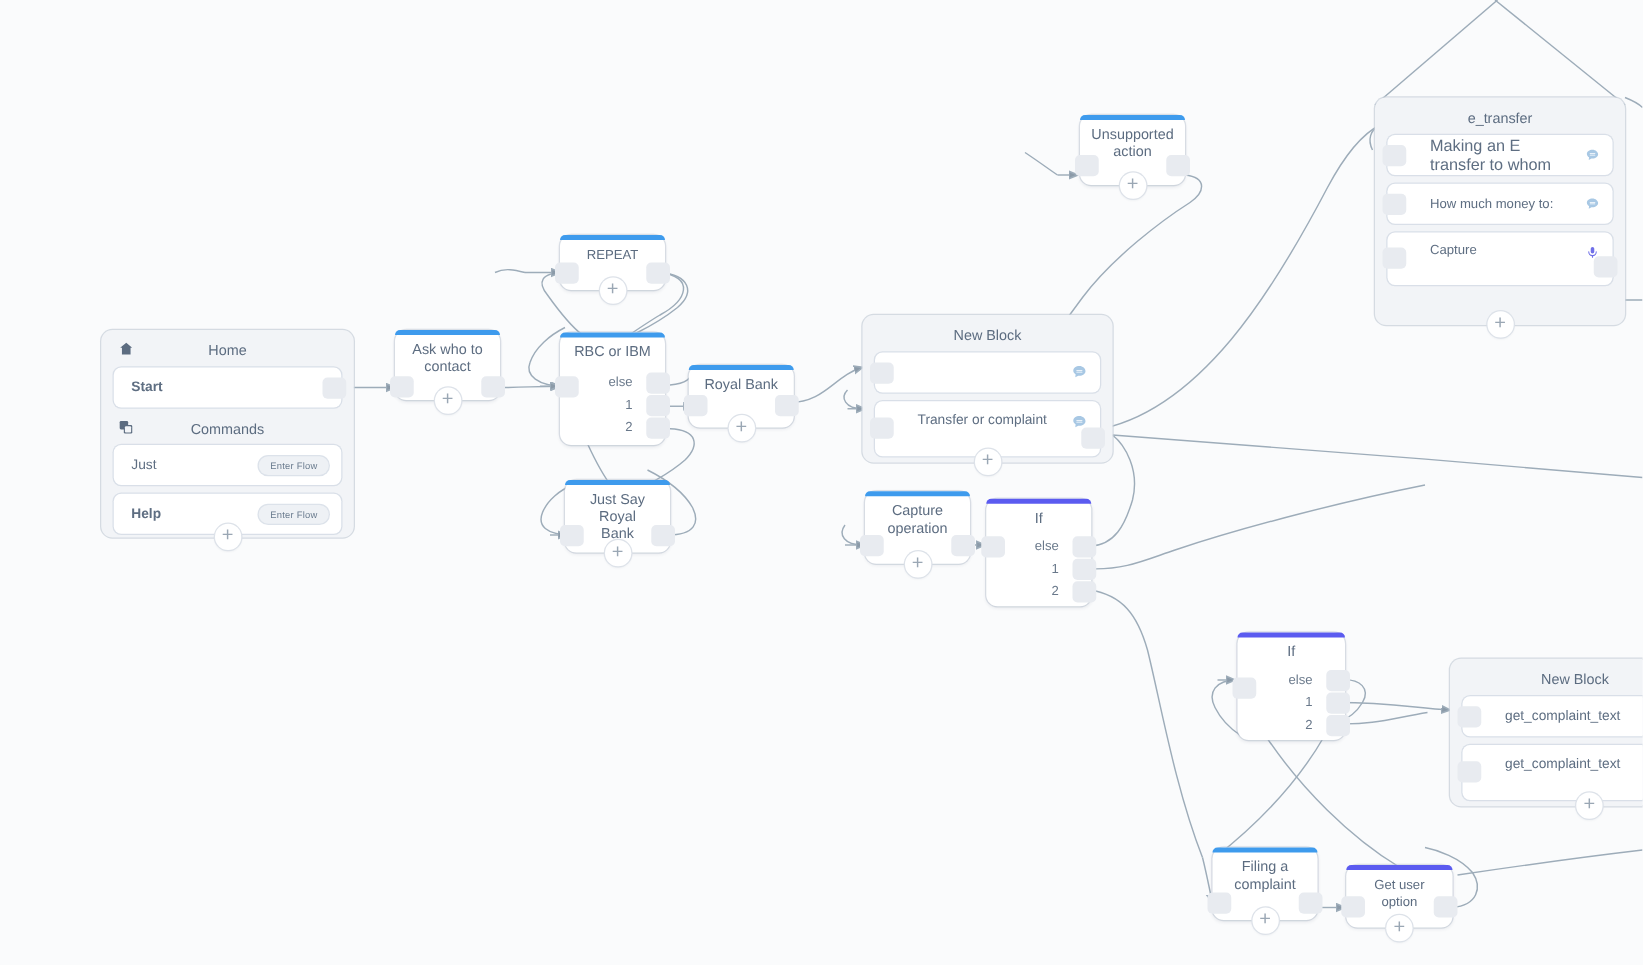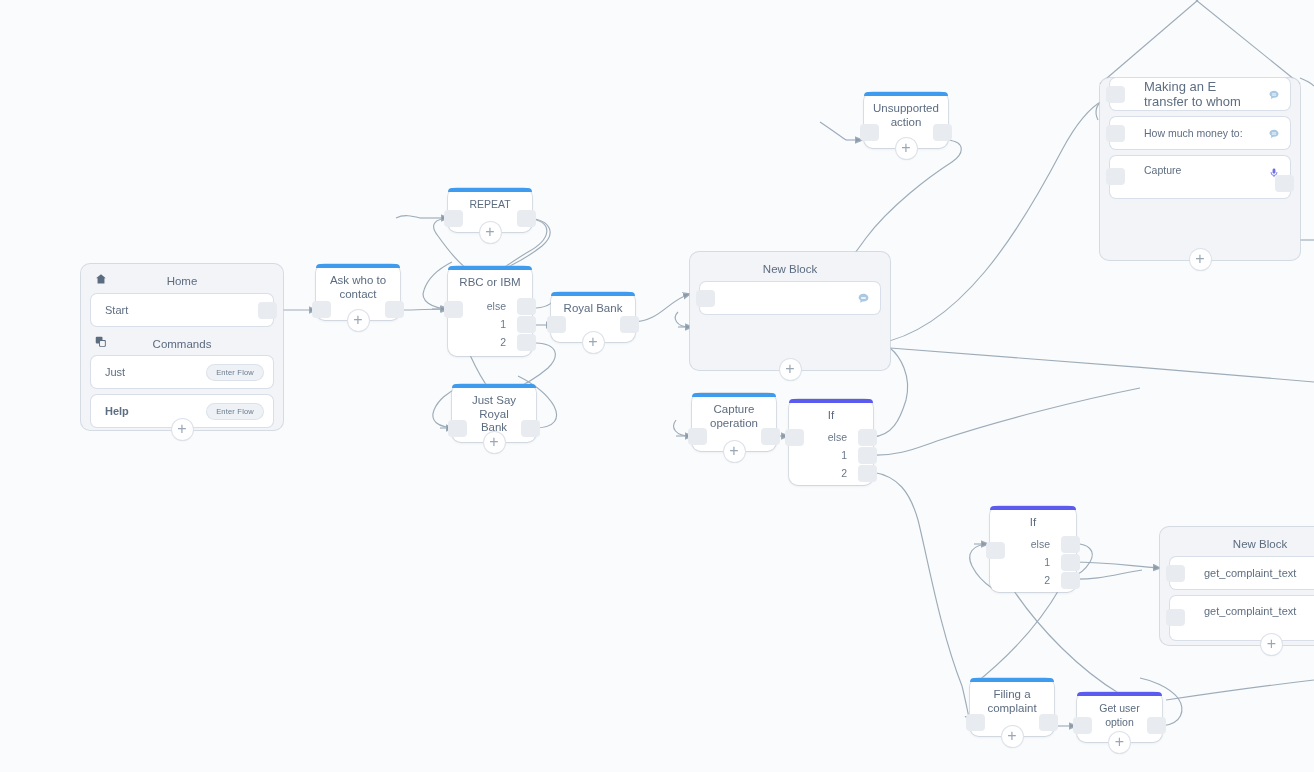--- a/index.html
+++ b/index.html
@@ -180,21 +180,21 @@
   <div class="group" style="left:81px;top:264px;width:202px;height:166px;">
     <div class="gtitle">
       <span class="gicon">
         <svg width="12" height="12" viewBox="0 0 16 16">
             <path fill="#5c6c80" d="M8 1.6 1.8 6.6V7h1.6v7h9.2V7H14v-.4L8 1.6z"></path>
           </svg>
       </span>
       <span>Home</span>
     </div>
 
-    <div class="row" style="height:32px;">
+    <div class="row" style="height:32px;font-weight:bold;">
       <span class="rlabel" style="padding-left:14px;">Start</span>
       <span class="endport" style="right:-4px;bottom:auto;top:50%;margin-top:-8.5px;"></span>
     </div>
 
     <div class="gtitle" style="padding-top:5px;padding-bottom:6px;">
       <span class="gicon" style="top:3px;">
         <svg width="12" height="12" viewBox="0 0 16 16">
           <rect x="1" y="1" width="9" height="9" rx="1.4" fill="#5c6c80"></rect>
           <rect x="5.4" y="5.4" width="9" height="9" rx="1.4" fill="#5c6c80"></rect>
           <rect x="6.6" y="6.6" width="6.6" height="6.6" rx="1" fill="#f2f4f7"></rect>
@@ -351,25 +351,38 @@
       <span class="rport"></span>
       <span class="ricon">
         <svg width="13" height="13" viewBox="0 0 16 16">
           <path fill="#a8c8e4" d="M8 2.3c-3.3 0-6 2-6 4.5 0 1.4.9 2.7 2.3 3.5L4 13.2l2.9-1.5c.35.05.72.08 1.1.08 3.3 0 6-2 6-4.5S11.3 2.3 8 2.3z"></path>
           <rect x="5" y="6.1" width="6" height="0.85" rx="0.4" fill="#ffffff"></rect>
           <rect x="5" y="7.8" width="6" height="0.85" rx="0.4" fill="#ffffff"></rect>
         </svg>
       </span>
     </div>
 
+    <div class="row" style="height:44px;align-items:flex-start;padding-top:7px;">
+      <span class="rport" style="top:13px;margin-top:0;"></span>
+      <span class="rlabel" style="line-height:17px;">Transfer or complaint</span>
+      <span class="ricon" style="top:10px;margin-top:0;">
+        <svg width="13" height="13" viewBox="0 0 16 16">
+          <path fill="#a8c8e4" d="M8 2.3c-3.3 0-6 2-6 4.5 0 1.4.9 2.7 2.3 3.5L4 13.2l2.9-1.5c.35.05.72.08 1.1.08 3.3 0 6-2 6-4.5S11.3 2.3 8 2.3z"></path>
+          <rect x="5" y="6.1" width="6" height="0.85" rx="0.4" fill="#ffffff"></rect>
+          <rect x="5" y="7.8" width="6" height="0.85" rx="0.4" fill="#ffffff"></rect>
+        </svg>
+      </span>
+      <span class="endport"></span>
+    </div>
 
     <div class="gplus">+</div>
   </div>
 
   <div class="group" style="left:1100px;top:78px;width:200px;height:182px;">
+    <div class="gtitle">e_transfer</div>
 
     <div class="row" style="height:26px;">
       <span class="rport"></span>
       <span class="rlabel" style="font-size:13px;">Making an E transfer to whom</span>
       <span class="ricon">
         <svg width="12" height="12" viewBox="0 0 16 16">
           <path fill="#a8c8e4" d="M8 2.3c-3.3 0-6 2-6 4.5 0 1.4.9 2.7 2.3 3.5L4 13.2l2.9-1.5c.35.05.72.08 1.1.08 3.3 0 6-2 6-4.5S11.3 2.3 8 2.3z"></path>
           <rect x="5" y="6.1" width="6" height="0.85" rx="0.4" fill="#ffffff"></rect>
           <rect x="5" y="7.8" width="6" height="0.85" rx="0.4" fill="#ffffff"></rect>
         </svg>

